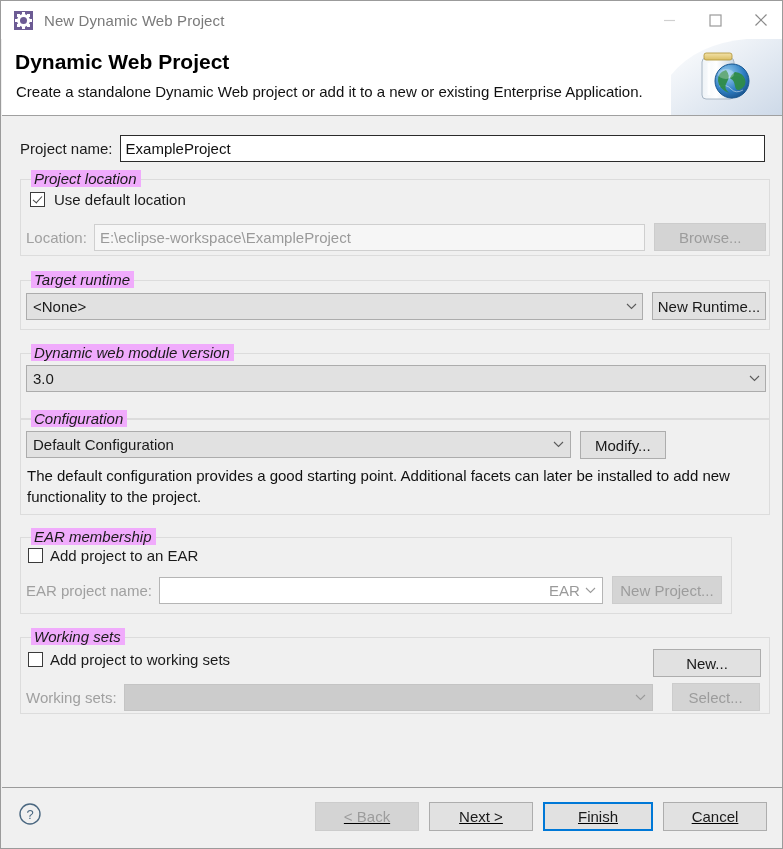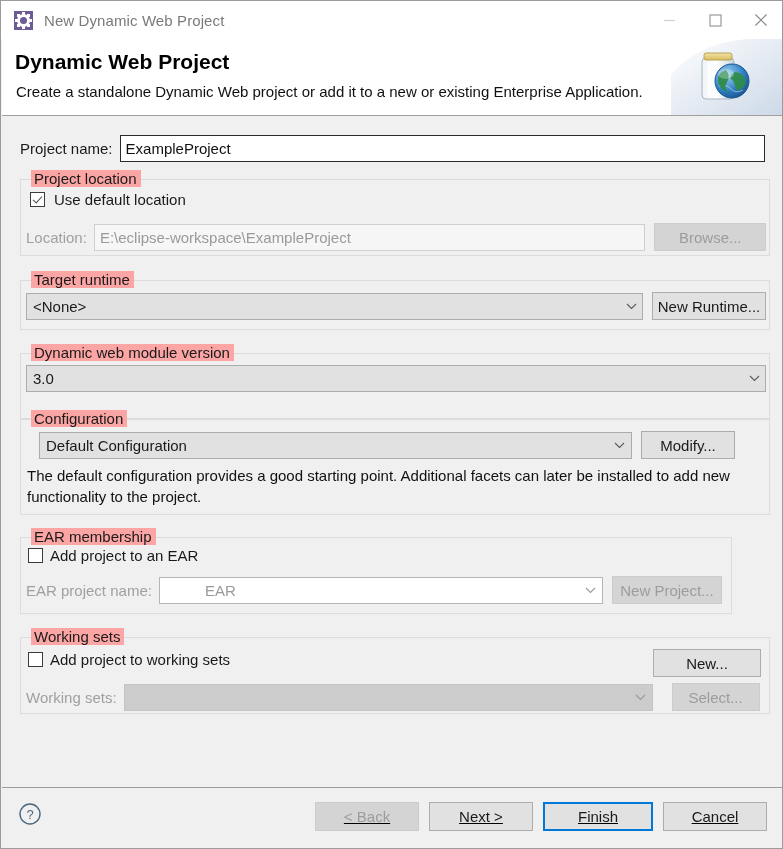--- a/index.html
+++ b/index.html
@@ -157,25 +157,26 @@
   
   .group {
     position: absolute;
     border: 1px solid #dcdcdc;
     box-sizing: border-box;
   }
   .group > .glabel {
     position: absolute;
     left: 10px;
     top: -10px;
-    background: #fca5a5;
+    background: #f0abfc;
     padding: 0 4px 0 3px;
     font-size: 15px;
     color: #1a1a1a;
     white-space: nowrap;
+    font-style: italic;
   }
 
   
   .cb {
     width: 15px; height: 15px;
     border: 1px solid #3b3b3b;
     background: #ffffff;
     box-sizing: border-box;
     position: relative;
     flex: none;
@@ -415,36 +416,36 @@
               <path d="M1,1 L5.5,5.5 L10,1" fill="none" stroke="#5b5b5b" stroke-width="1.1"></path>
             </svg>
           </div>
         </div>
       </div>
     </div>
 
     <div class="group" style="left:18px; top:302px; width:750px; height:96px;">
       <div class="glabel">Configuration</div>
 
-      <div style="position:absolute; left:18px; top:11px; width:696px; display:flex; align-items:center;">
+      <div style="position:absolute; left:5px; top:11px; width:640px; display:flex; align-items:flex-start;">
         <div class="combo" style="width:631px;">
           <div class="cval">Default Configuration</div>
           <div class="chev">
             <svg width="11" height="7" viewBox="0 0 11 7">
               <path d="M1,1 L5.5,5.5 L10,1" fill="none" stroke="#5b5b5b" stroke-width="1.1"></path>
             </svg>
           </div>
         </div>
         <div class="btn" style="width:100px; margin-left:9px;">Modify...</div>
       </div>
 
       <div class="desc-text" style="left:6px; top:45px; width:735px;">The default configuration provides a good starting point. Additional facets can later be installed to add new functionality to the project.</div>
     </div>
 
-    <div class="group" style="left:18px; top:420px; width:712px; height:77px;">
+    <div class="group" style="left:18px; top:420px; width:712px; height:77px;text-align:right;">
       <div class="glabel">EAR membership</div>
 
       <div class="cbrow" style="left:7px; top:9px;">
         <div class="cb"></div>
         <div class="cblabel" style="margin-left:7px;">Add project to an EAR</div>
       </div>
 
       <div style="position:absolute; left:5px; top:38px; width:740px; display:flex; align-items:center;">
         <div class="lbl disabled">EAR project name:</div>
         <div class="combo white disabled" style="width:444px; margin-left:7px;">

